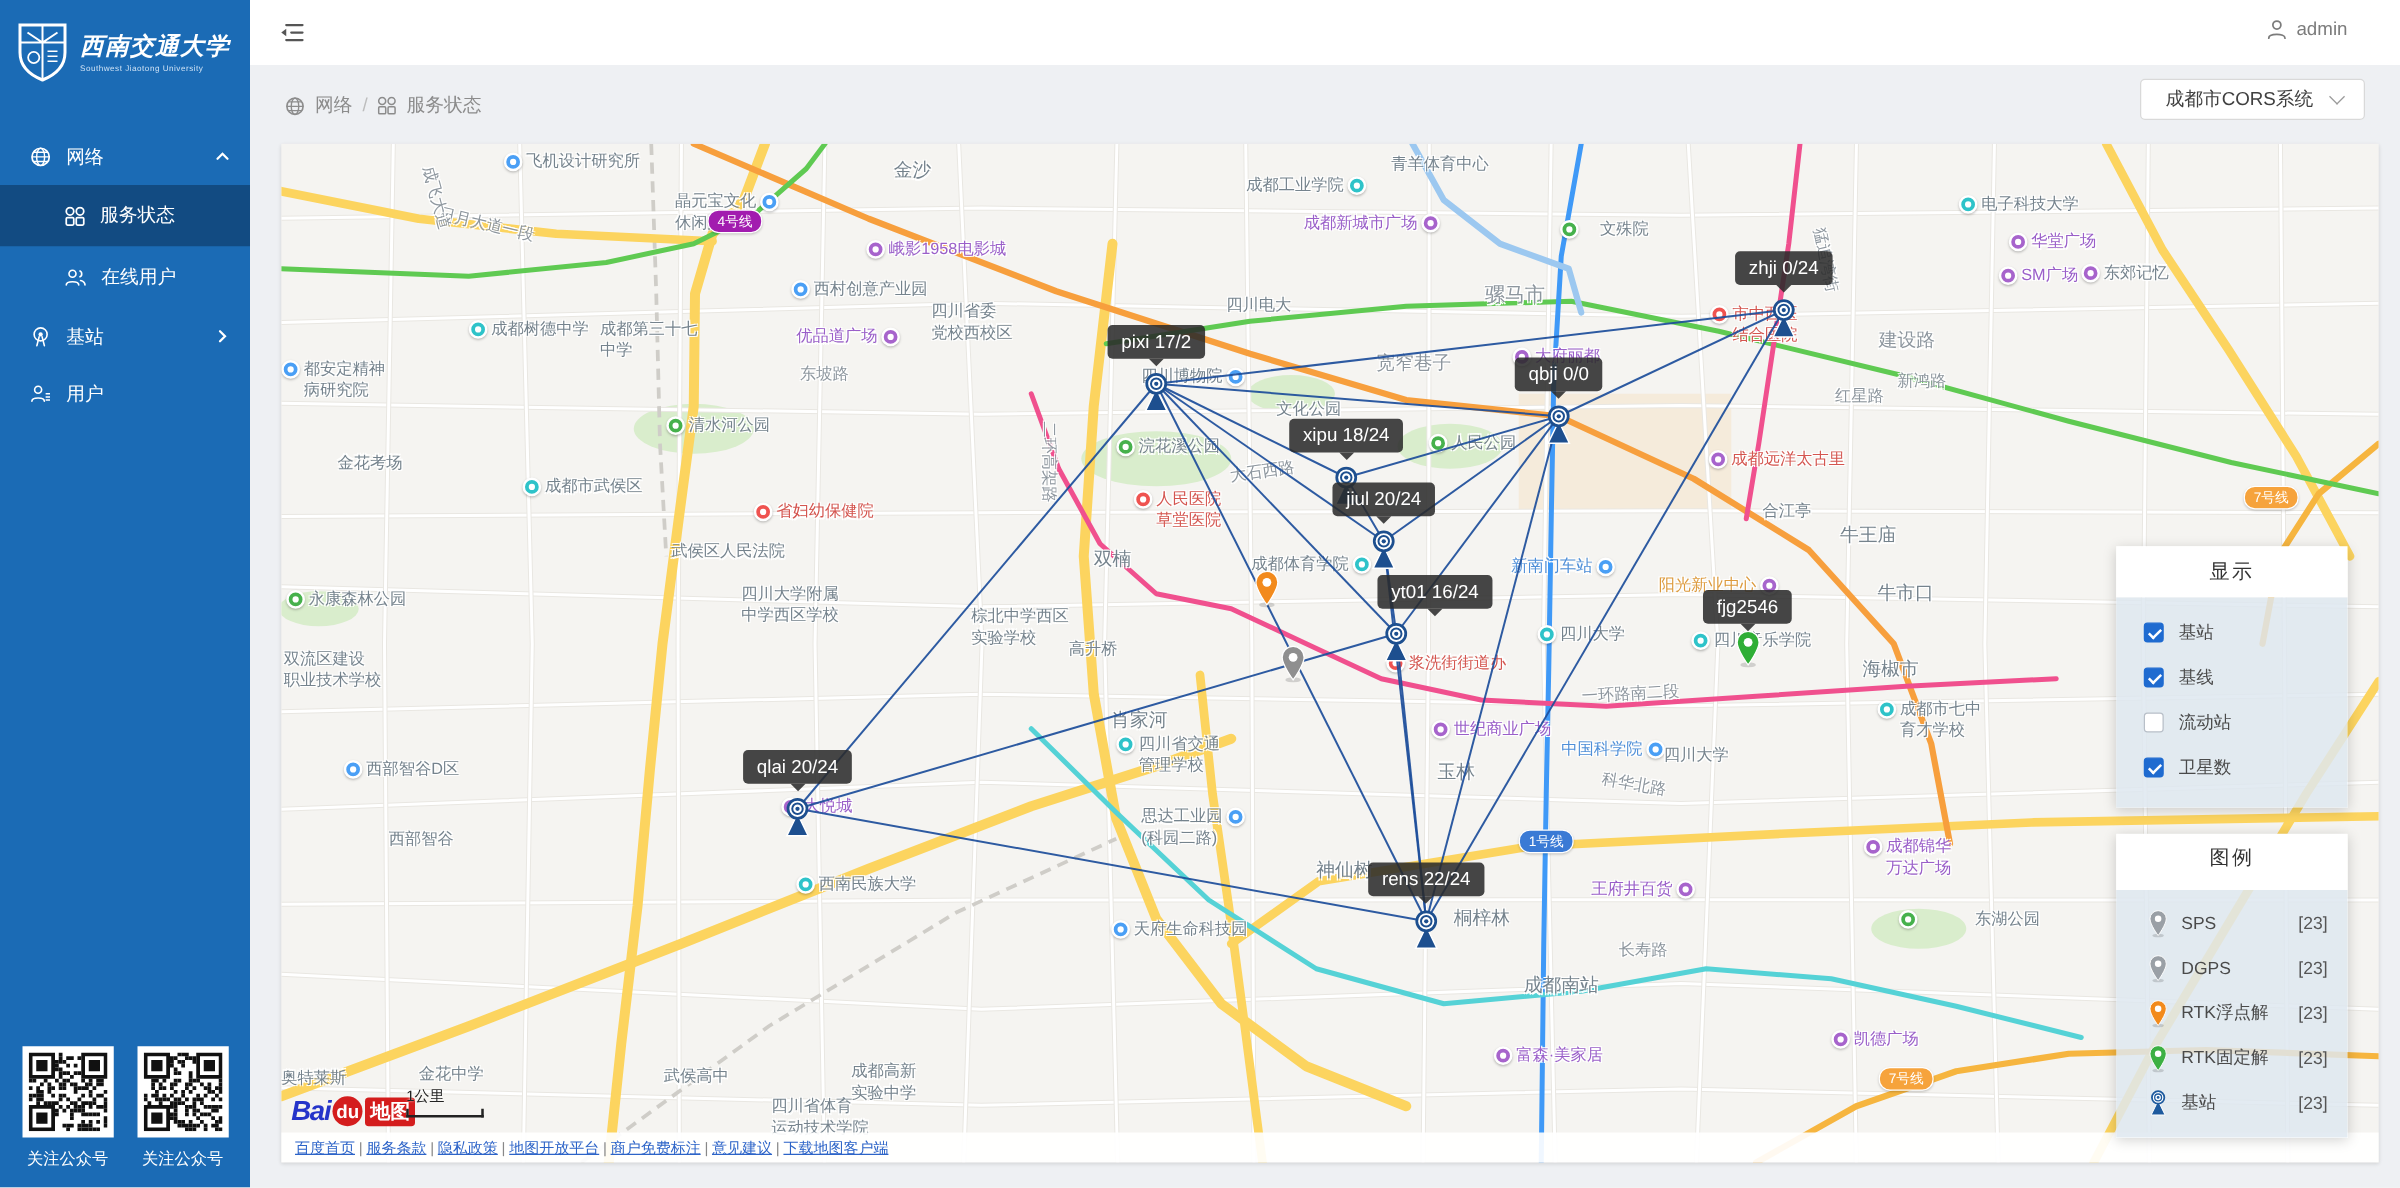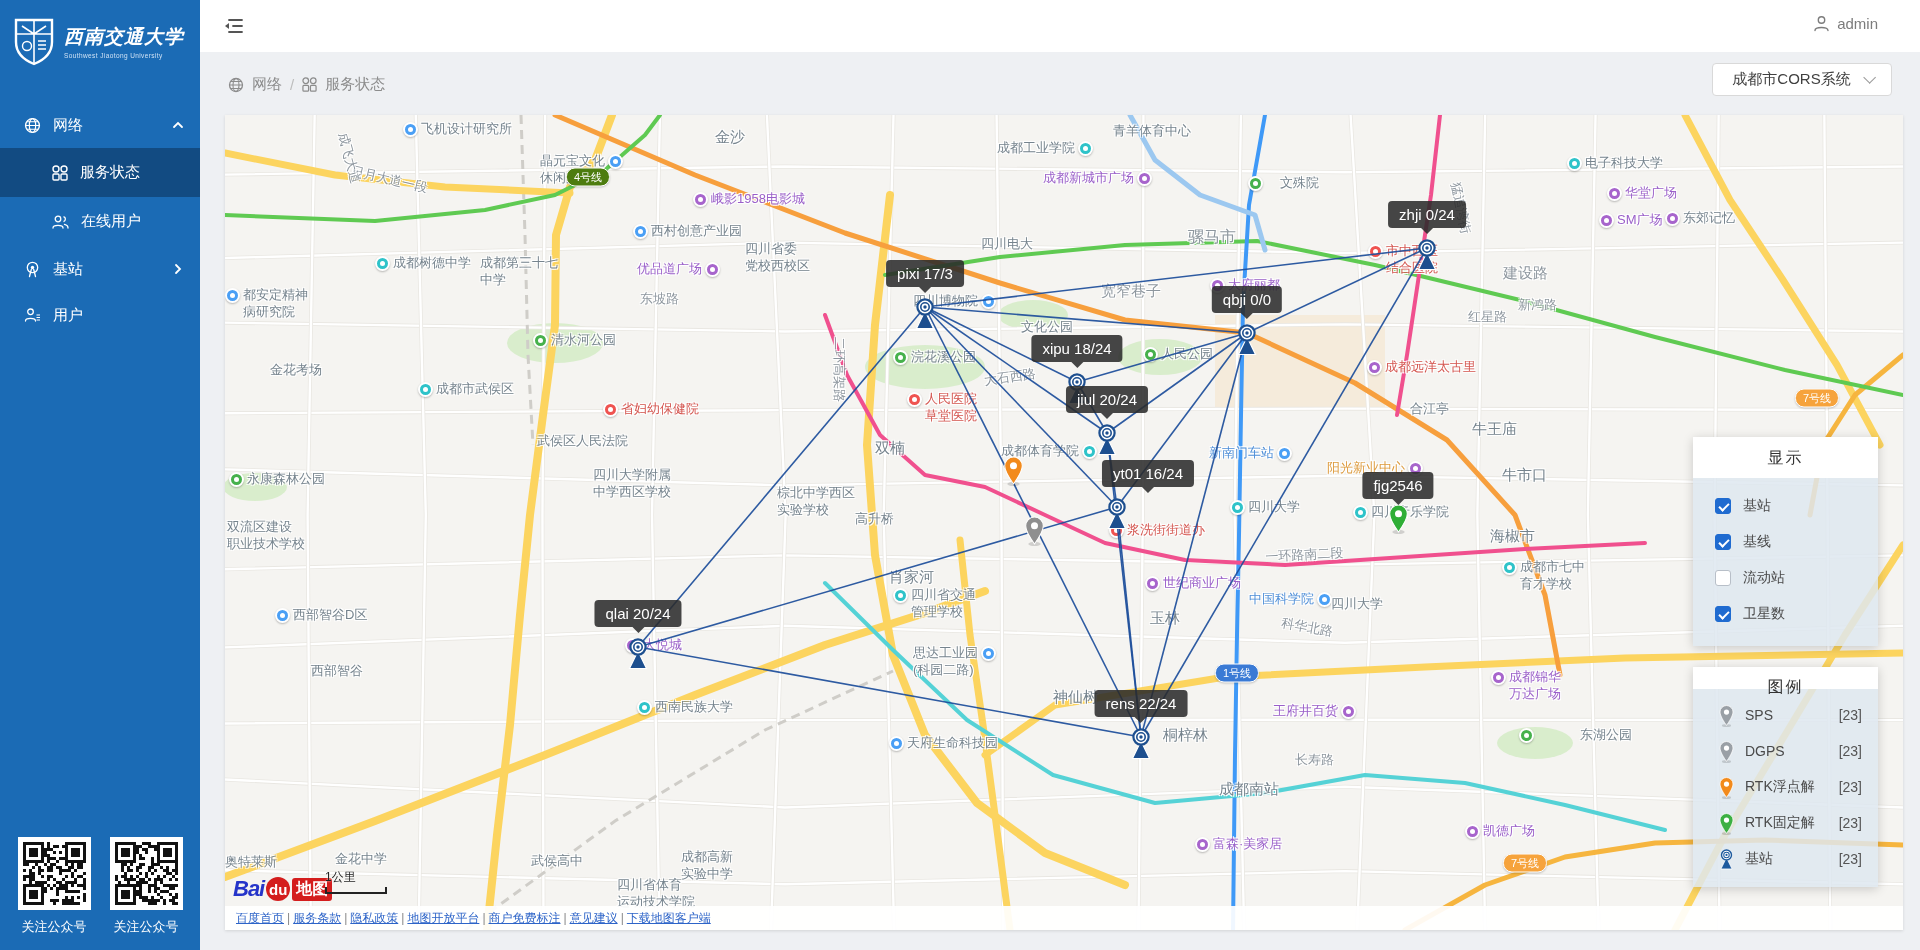--- a/index.html
+++ b/index.html
@@ -56,21 +56,21 @@
   .panel .ph { background:#fff; text-align:center; font-size:16px; color:#333; letter-spacing:2px; }
   .panel .pb { background:rgba(222,231,240,.84); }
   #pnl-display { left:1693px; top:437px; }
   #pnl-display .ph { height:41px; line-height:41px; }
   #pnl-display .pb { padding:10px 0 14px 0; }
   .optrow { display:flex; align-items:center; gap:12px; height:36px; padding-left:22px; font-size:14px; color:#4a4a4a; cursor:pointer; }
   .cb { width:16px; height:16px; border-radius:3px; background:#fff; border:1px solid #b8bfc8; position:relative; }
   .cb.on { background:#1f6bd0; border-color:#1f6bd0; }
   .cb.on:after { content:""; position:absolute; left:5px; top:1.5px; width:4px; height:8px; border:solid #fff; border-width:0 2px 2px 0; transform:rotate(45deg); }
   #pnl-legend { left:1693px; top:667px; }
-  #pnl-legend .ph { height:22px; line-height:39px; }
+  #pnl-legend .ph { height:45px; line-height:39px; }
   #pnl-legend .pb { padding:8px 0 10px 0; }
   .legrow { display:flex; align-items:center; height:36px; padding:0 16px 0 20px; font-size:14px; color:#4a4a4a; }
   .legrow .lic { width:26px; display:flex; justify-content:center; }
   .legrow .llab { flex:1; padding-left:6px; }
   .legrow .lcnt { color:#555; }
 </style>
 </head>
 <body>
 
 <aside class="sidebar">
@@ -637,21 +637,21 @@
       <div class="mlab" style="left: 0px; top: 739px; color: rgb(117, 131, 141);"><span>奥特莱斯</span></div>
       <div class="mlab" style="left: 4px; top: 356px; color: rgb(117, 131, 141);"><span class="dot" style="background:#46b14c"></span><span>永康森林公园</span></div>
       <div class="mlab" style="left: 2px; top: 404px; color: rgb(117, 131, 141);"><span>双流区建设<br>职业技术学校</span></div>
       <div class="mlab" style="left: 50px; top: 492px; color: rgb(117, 131, 141);"><span class="dot" style="background:#4a9ff5"></span><span>西部智谷D区</span></div>
       <div class="mlab" style="left: 86px; top: 548px; color: rgb(117, 131, 141);"><span>西部智谷</span></div>
       <div class="mlab" style="left: 412px; top: 584px; color: rgb(117, 131, 141);"><span class="dot" style="background:#2ec3c9"></span><span>西南民族大学</span></div>
       <div class="mlab" style="left: 400px; top: 522px; color: rgb(154, 95, 201);"><span class="dot" style="background:#a764cc"></span><span>大悦城</span></div>
       <div class="mlab" style="left: 1106px; top: 481px; color: rgb(117, 131, 141);"><span>四川大学</span></div>
       <div class="mlab" style="left: 758px; top: 258px; color: rgb(141, 150, 158); transform: rotate(-8deg); transform-origin: left top;"><span>大石西路</span></div>
       <div class="mlab" style="left: 622px; top: 222px; color: rgb(141, 150, 158); transform: rotate(90deg); transform-origin: left top;"><span>二环高架路</span></div>
-      <div class="badge" style="left: 363px; top: 62px; background: #4d7c0f;">4号线</div>
+      <div class="badge" style="left: 363px; top: 62px; background: #a21caf;">4号线</div>
       <div class="badge" style="left: 1012px; top: 558px; background: rgb(58, 122, 213);">1号线</div>
       <div class="badge" style="left: 1592px; top: 283px; background: rgb(246, 163, 60);">7号线</div>
       <div class="badge" style="left: 1300px; top: 748px; background: rgb(246, 163, 60);">7号线</div>
     </div>
   <svg id="lines" class="layer" width="1678" height="815" viewBox="0 0 1678 815" style="z-index:4">
       <line x1="700" y1="192" x2="1202" y2="133" stroke="#1d4e9b" stroke-width="1.6" opacity="0.92"></line>
       <line x1="700" y1="192" x2="1022" y2="218" stroke="#1d4e9b" stroke-width="1.6" opacity="0.92"></line>
       <line x1="700" y1="192" x2="852" y2="267" stroke="#1d4e9b" stroke-width="1.6" opacity="0.92"></line>
       <line x1="700" y1="192" x2="882" y2="318" stroke="#1d4e9b" stroke-width="1.6" opacity="0.92"></line>
       <line x1="700" y1="192" x2="892" y2="392" stroke="#1d4e9b" stroke-width="1.6" opacity="0.92"></line>
@@ -686,21 +686,21 @@
           <path d="M11 28 C11 28 2.5 16.5 2.5 10.5 A8.5 8.5 0 1 1 19.5 10.5 C19.5 16.5 11 28 11 28 Z" fill="#2fae36" stroke="#fff" stroke-width="1"></path>
           <circle cx="11" cy="10.5" r="3.4" fill="#fff"></circle>
         </svg></div>
       <div class="tip" style="left: 1173px; top: 384px;">fjg2546</div>
       <div class="stn" style="left: 687px; top: 183px;"><svg width="26" height="32" viewBox="0 0 26 32">
           <path d="M13 13 L21.5 30.5 L4.5 30.5 Z" fill="#1d4f8f" stroke="#fff" stroke-width="1.2"></path>
           <circle cx="13" cy="9" r="7.6" fill="#fff" stroke="#1d4f8f" stroke-width="2.2"></circle>
           <circle cx="13" cy="9" r="4.2" fill="#fff" stroke="#1d4f8f" stroke-width="1.6"></circle>
           <circle cx="13" cy="9" r="1.7" fill="#1d4f8f"></circle>
         </svg></div>
-      <div class="tip" style="left: 700px; top: 172px;">pixi 17/3</div>
+      <div class="tip" style="left: 700px; top: 172px;">pixi 17/2</div>
       <div class="stn" style="left: 1189px; top: 124px;"><svg width="26" height="32" viewBox="0 0 26 32">
           <path d="M13 13 L21.5 30.5 L4.5 30.5 Z" fill="#1d4f8f" stroke="#fff" stroke-width="1.2"></path>
           <circle cx="13" cy="9" r="7.6" fill="#fff" stroke="#1d4f8f" stroke-width="2.2"></circle>
           <circle cx="13" cy="9" r="4.2" fill="#fff" stroke="#1d4f8f" stroke-width="1.6"></circle>
           <circle cx="13" cy="9" r="1.7" fill="#1d4f8f"></circle>
         </svg></div>
       <div class="tip" style="left: 1202px; top: 113px;">zhji 0/24</div>
       <div class="stn" style="left: 1009px; top: 209px;"><svg width="26" height="32" viewBox="0 0 26 32">
           <path d="M13 13 L21.5 30.5 L4.5 30.5 Z" fill="#1d4f8f" stroke="#fff" stroke-width="1.2"></path>
           <circle cx="13" cy="9" r="7.6" fill="#fff" stroke="#1d4f8f" stroke-width="2.2"></circle>

